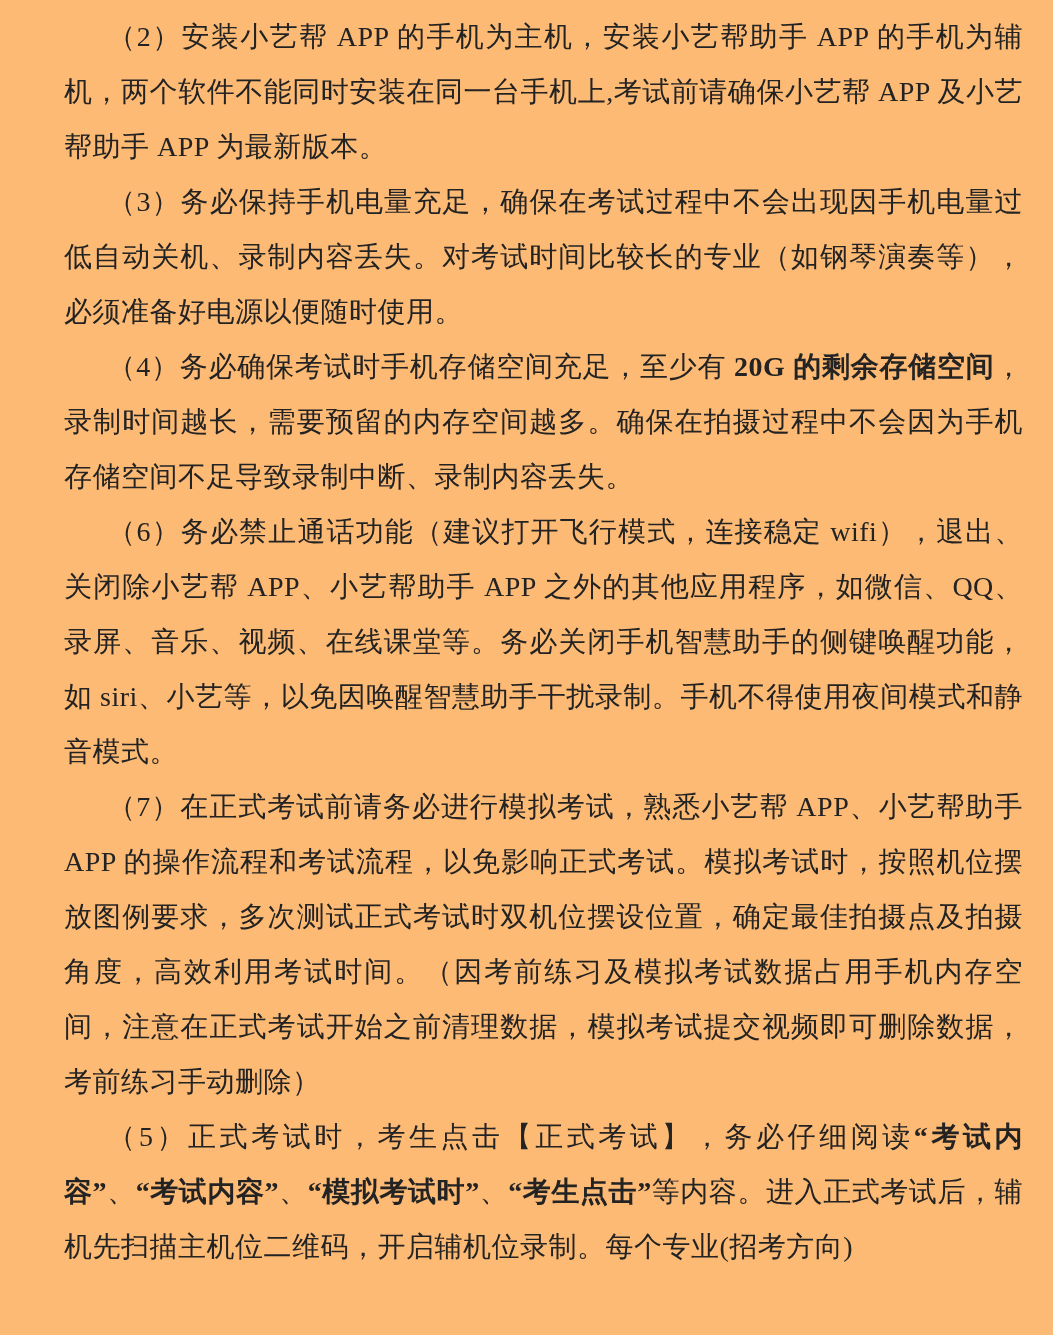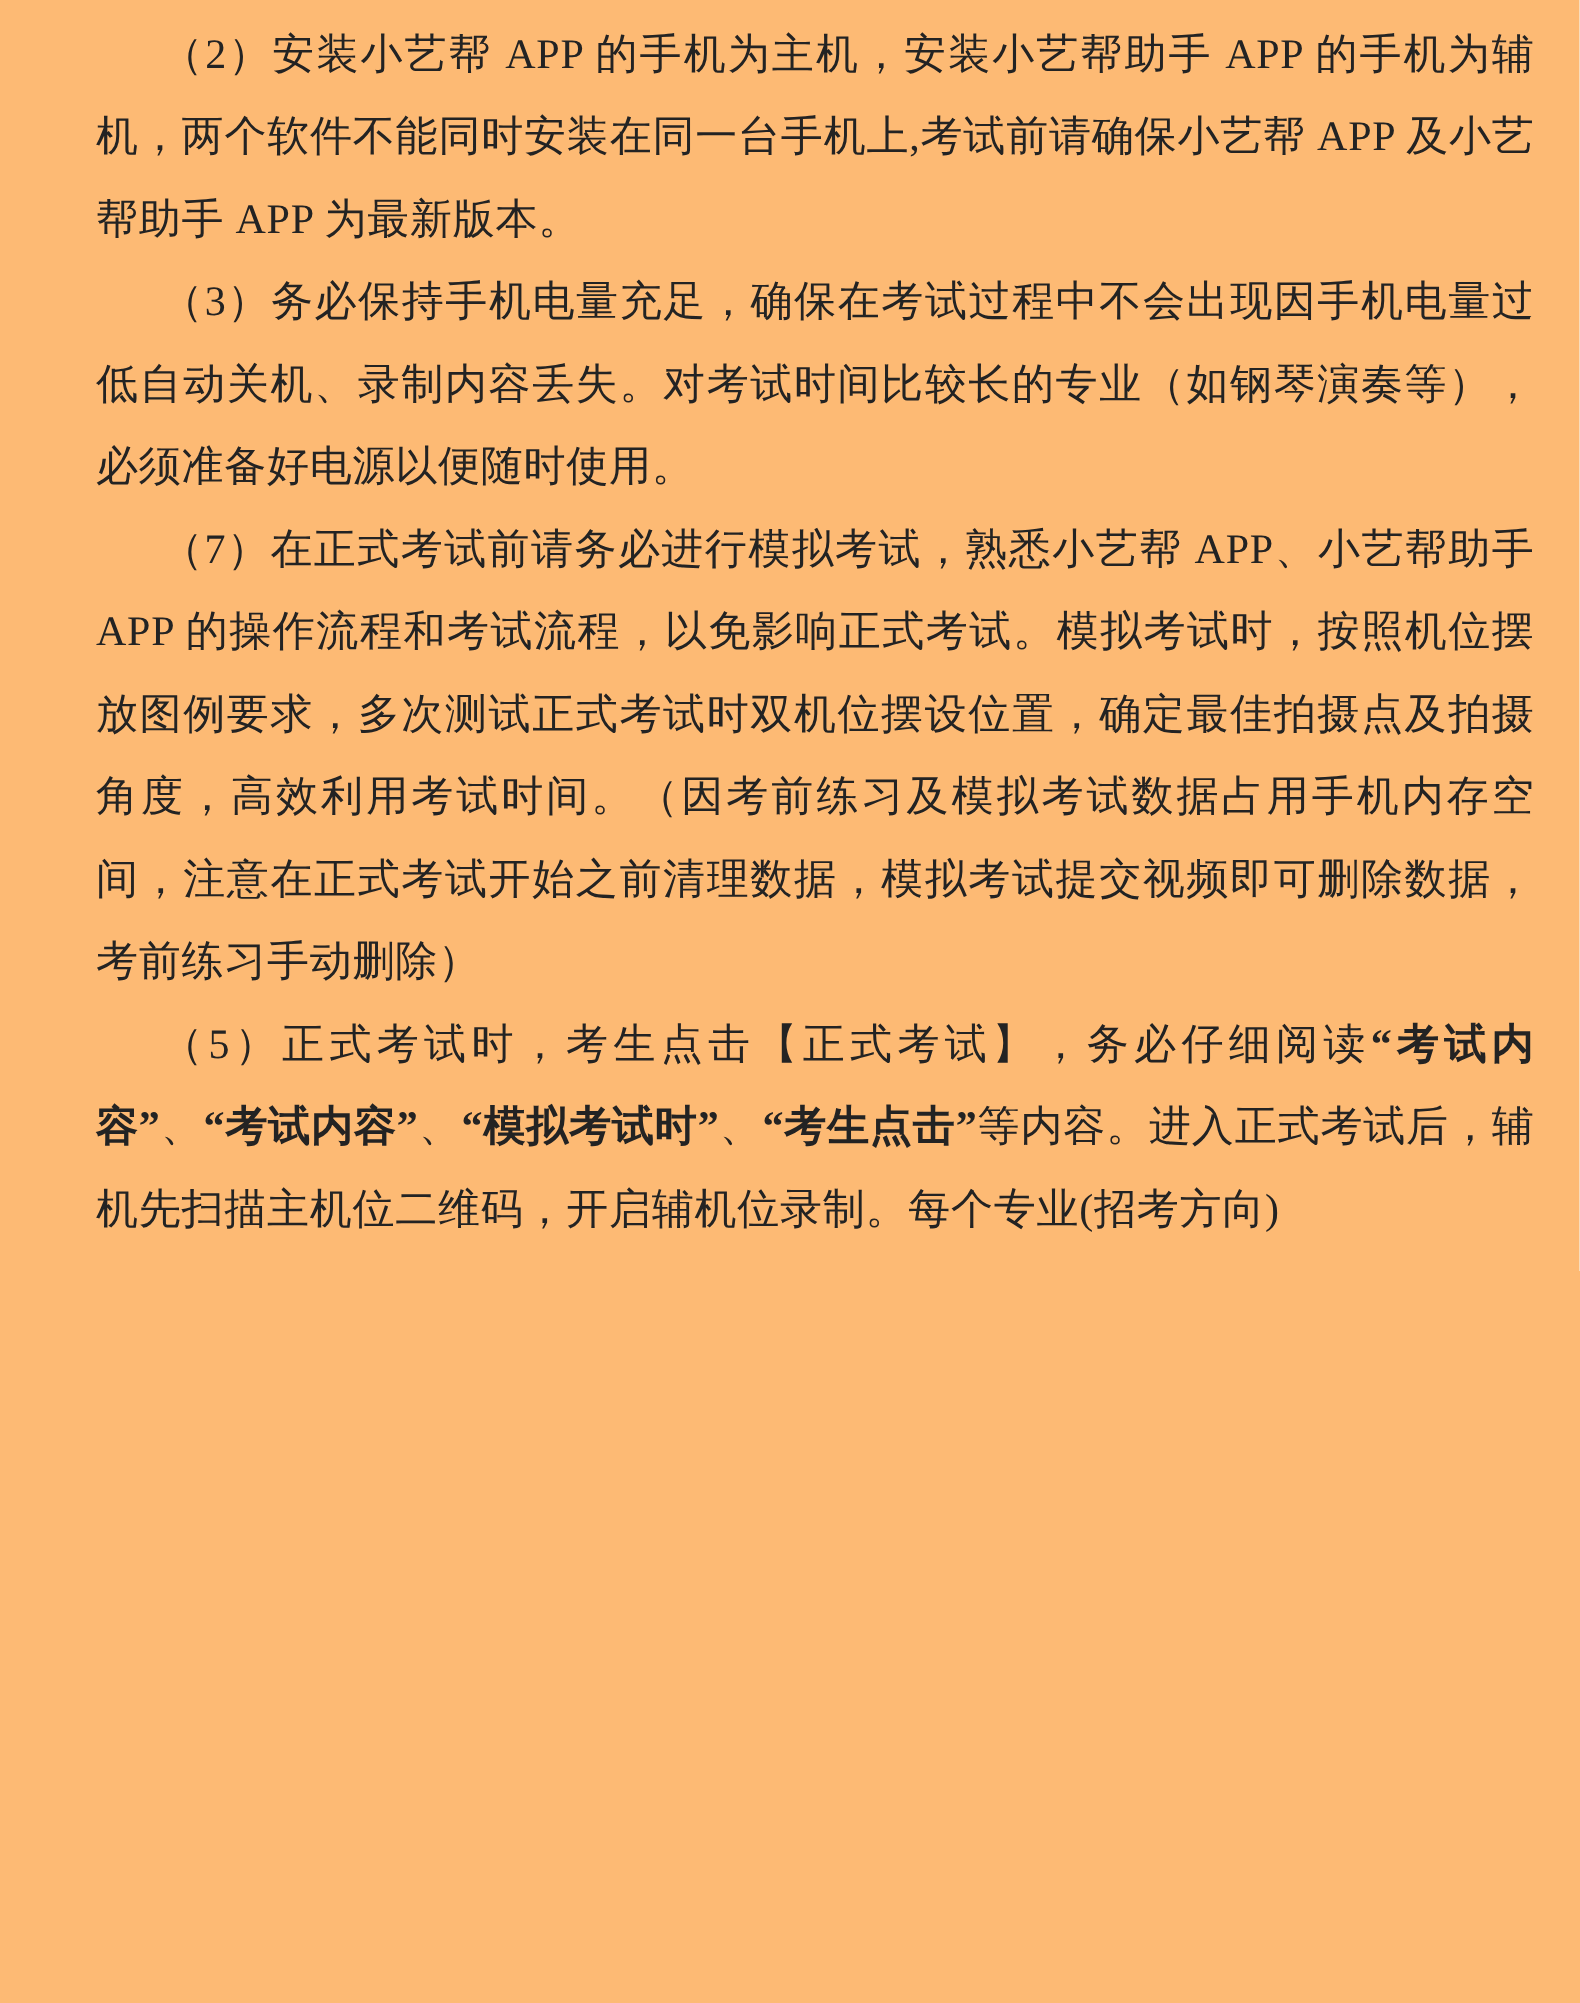--- a/index.html
+++ b/index.html
@@ -33,16 +33,18 @@
     font-weight: 700;
   }
 </style>
 </head>
 <body>
 
 <div class="page">
   <div>
       <p class="para"><span>（2）安装小艺帮 APP 的手机为主机，安装小艺帮助手 APP 的手机为辅机，两个软件不能同时安装在同一台手机上,考试前请确保小艺帮 APP 及小艺帮助手 APP 为最新版本。</span></p>
       <p class="para"><span>（3）务必保持手机电量充足，确保在考试过程中不会出现因手机电量过低自动关机、录制内容丢失。对考试时间比较长的专业（如钢琴演奏等），必须准备好电源以便随时使用。</span></p>
+      <p class="para"><span>（4）务必确保考试时手机存储空间充足，至少有 </span><span class="seg-bold">20G 的剩余存储空间</span><span>，录制时间越长，需要预留的内存空间越多。确保在拍摄过程中不会因为手机存储空间不足导致录制中断、录制内容丢失。</span></p>
+      <p class="para"><span>（6）务必禁止通话功能（建议打开飞行模式，连接稳定 wifi），退出、关闭除小艺帮 APP、小艺帮助手 APP 之外的其他应用程序，如微信、QQ、录屏、音乐、视频、在线课堂等。务必关闭手机智慧助手的侧键唤醒功能，如 siri、小艺等，以免因唤醒智慧助手干扰录制。手机不得使用夜间模式和静音模式。</span></p>
       <p class="para"><span>（7）在正式考试前请务必进行模拟考试，熟悉小艺帮 APP、小艺帮助手 APP 的操作流程和考试流程，以免影响正式考试。模拟考试时，按照机位摆放图例要求，多次测试正式考试时双机位摆设位置，确定最佳拍摄点及拍摄角度，高效利用考试时间。（因考前练习及模拟考试数据占用手机内存空间，注意在正式考试开始之前清理数据，模拟考试提交视频即可删除数据，考前练习手动删除）</span></p>
       <p class="para"><span>（5）正式考试时，考生点击【正式考试】，务必仔细阅读</span><span class="seg-bold">“考试内容”</span><span>、</span><span class="seg-bold">“考试内容”</span><span>、</span><span class="seg-bold">“模拟考试时”</span><span>、</span><span class="seg-bold">“考生点击”</span><span>等内容。进入正式考试后，辅机先扫描主机位二维码，开启辅机位录制。每个专业(招考方向)</span></p>
     </div>
 </div>
 
 </body></html>

